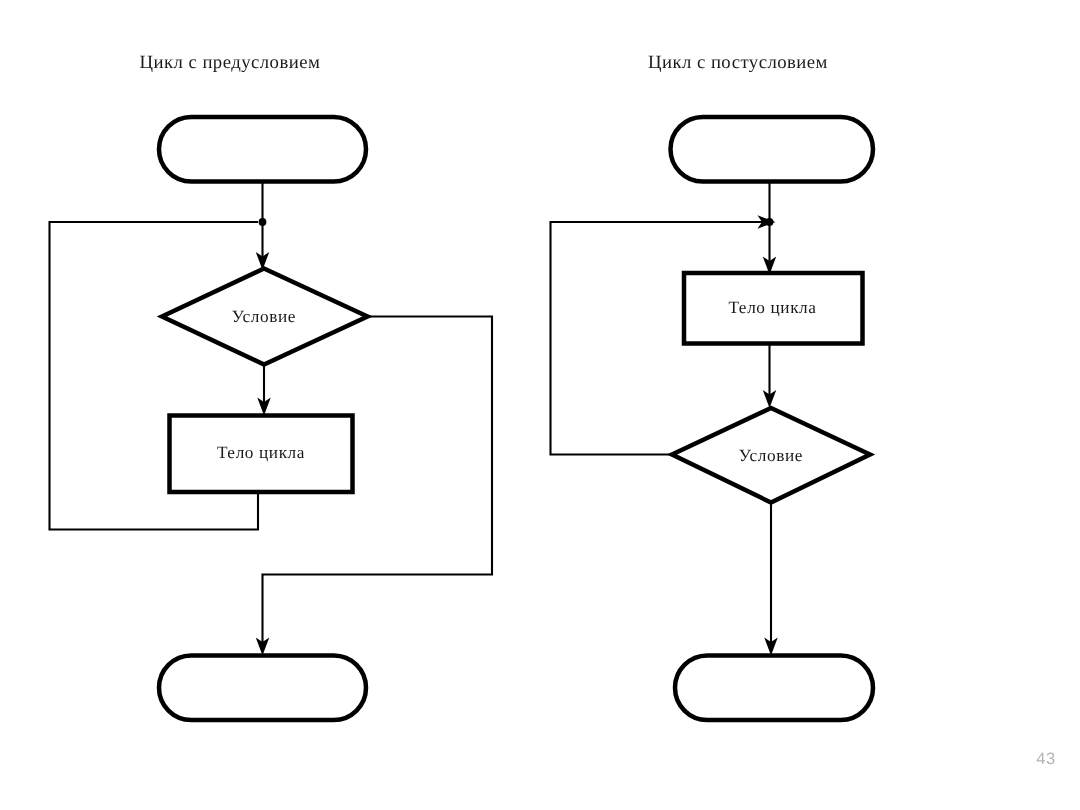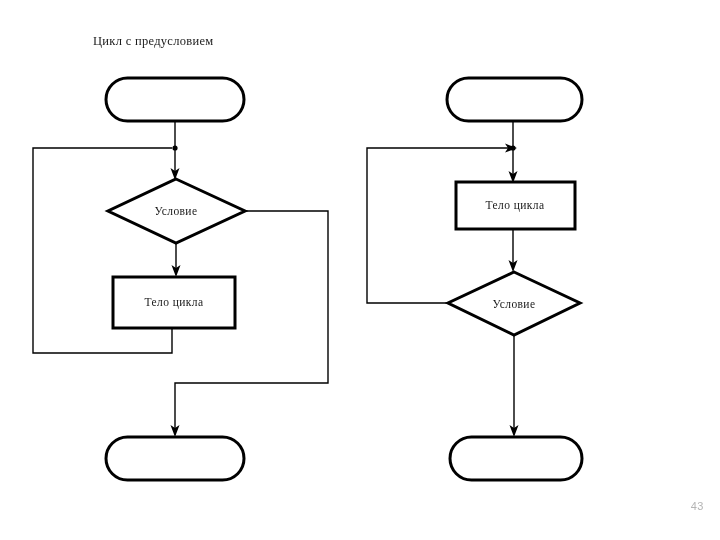--- a/index.html
+++ b/index.html
@@ -73,20 +73,21 @@
     letter-spacing: 0.5px;
   }
 </style>
 </head>
 <body>
 
 <div id="slide">
 
   <div class="col-title" id="title-left">Цикл с предусловием</div>
 
+  <div class="col-title" id="title-right">Цикл с постусловием</div>
 
   <svg class="diagram-svg" viewBox="0 0 720 540">
 
     <g>
 
       <rect class="shape-outline" x="106" y="78" width="138" height="43" rx="21.5" ry="21.5"></rect>
 
       <line class="connector" x1="175" y1="121" x2="175" y2="148"></line>
 
       <circle class="junction-dot" cx="175" cy="148" r="2.6"></circle>

